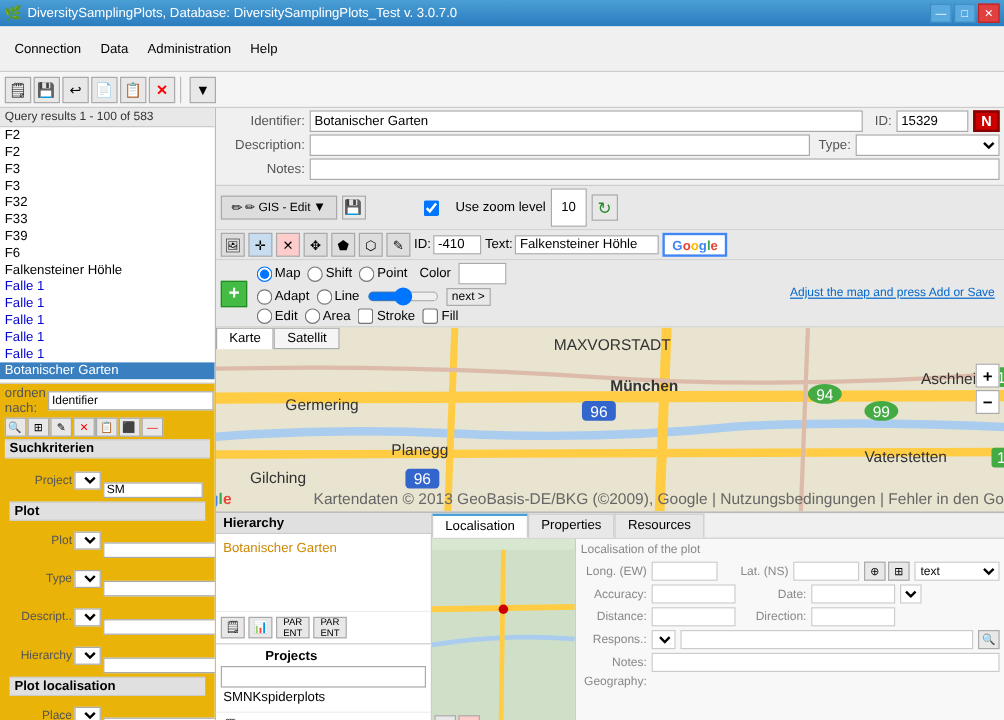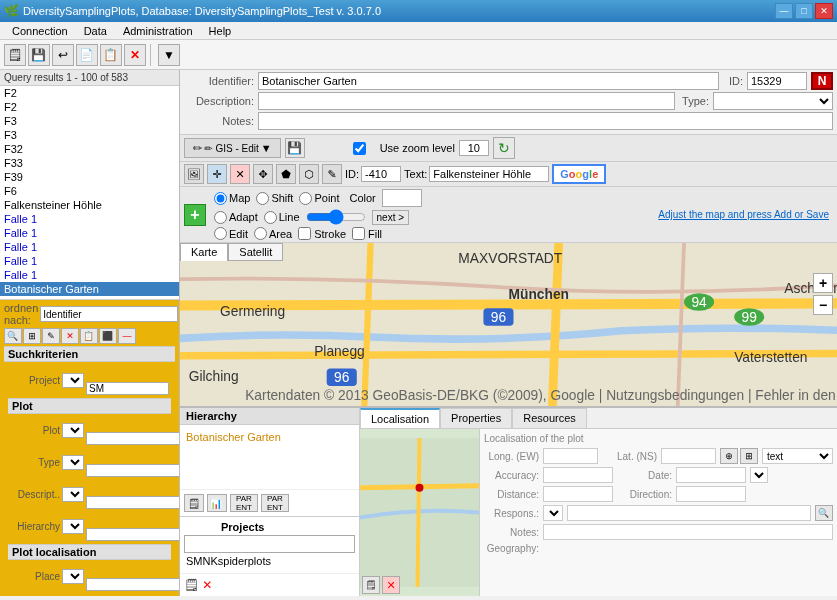--- a/index.html
+++ b/index.html
@@ -18,21 +18,21 @@
     .titlebar-title { flex: 1; font-size: 11px; }
     .titlebar-buttons { display: flex; gap: 2px; }
     .titlebar-btn {
       width: 18px; height: 16px; display: flex; align-items: center; justify-content: center;
       background: #5aaae0; border: 1px solid #3a8bc0; color: white; cursor: pointer; font-size: 9px;
     }
     .titlebar-btn.close { background: #e04040; border-color: #c02020; }
 
     
     .menubar {
-      height: 18px;
+      height: 38px;
       background: #f0f0f0;
       border-bottom: 1px solid #ccc;
       display: flex;
       align-items: center;
       padding: 0 4px;
     }
     .menu-item {
       padding: 2px 8px;
       cursor: pointer;
       font-size: 11px;
@@ -161,21 +161,21 @@
       display: flex;
       align-items: center;
       gap: 4px;
       flex-wrap: wrap;
     }
     .gis-btn {
       height: 20px; padding: 0 8px; border: 1px solid #aaa; background: #ddd;
       cursor: pointer; font-size: 10px; display: flex; align-items: center; gap: 2px;
     }
     .gis-checkbox { display: flex; align-items: flex-start; gap: 14px; margin-left: 44px; }
-    .zoom-input { width: 30px; border: 1px solid #aaa; background: white; text-align: center; height: 16px; }
+    .zoom-input { width: 30px; border: 1px solid #aaa; background: white; text-align: center; height: 32px; }
     .refresh-btn {
       width: 22px; height: 22px; border: 1px solid #aaa; background: #e8e8e8;
       display: flex; align-items: center; justify-content: center; cursor: pointer;
       font-size: 14px; color: #2a8a2a;
     }
 
     
     .gis-tools {
       background: #e8e8e8;
       border-bottom: 1px solid #ccc;

